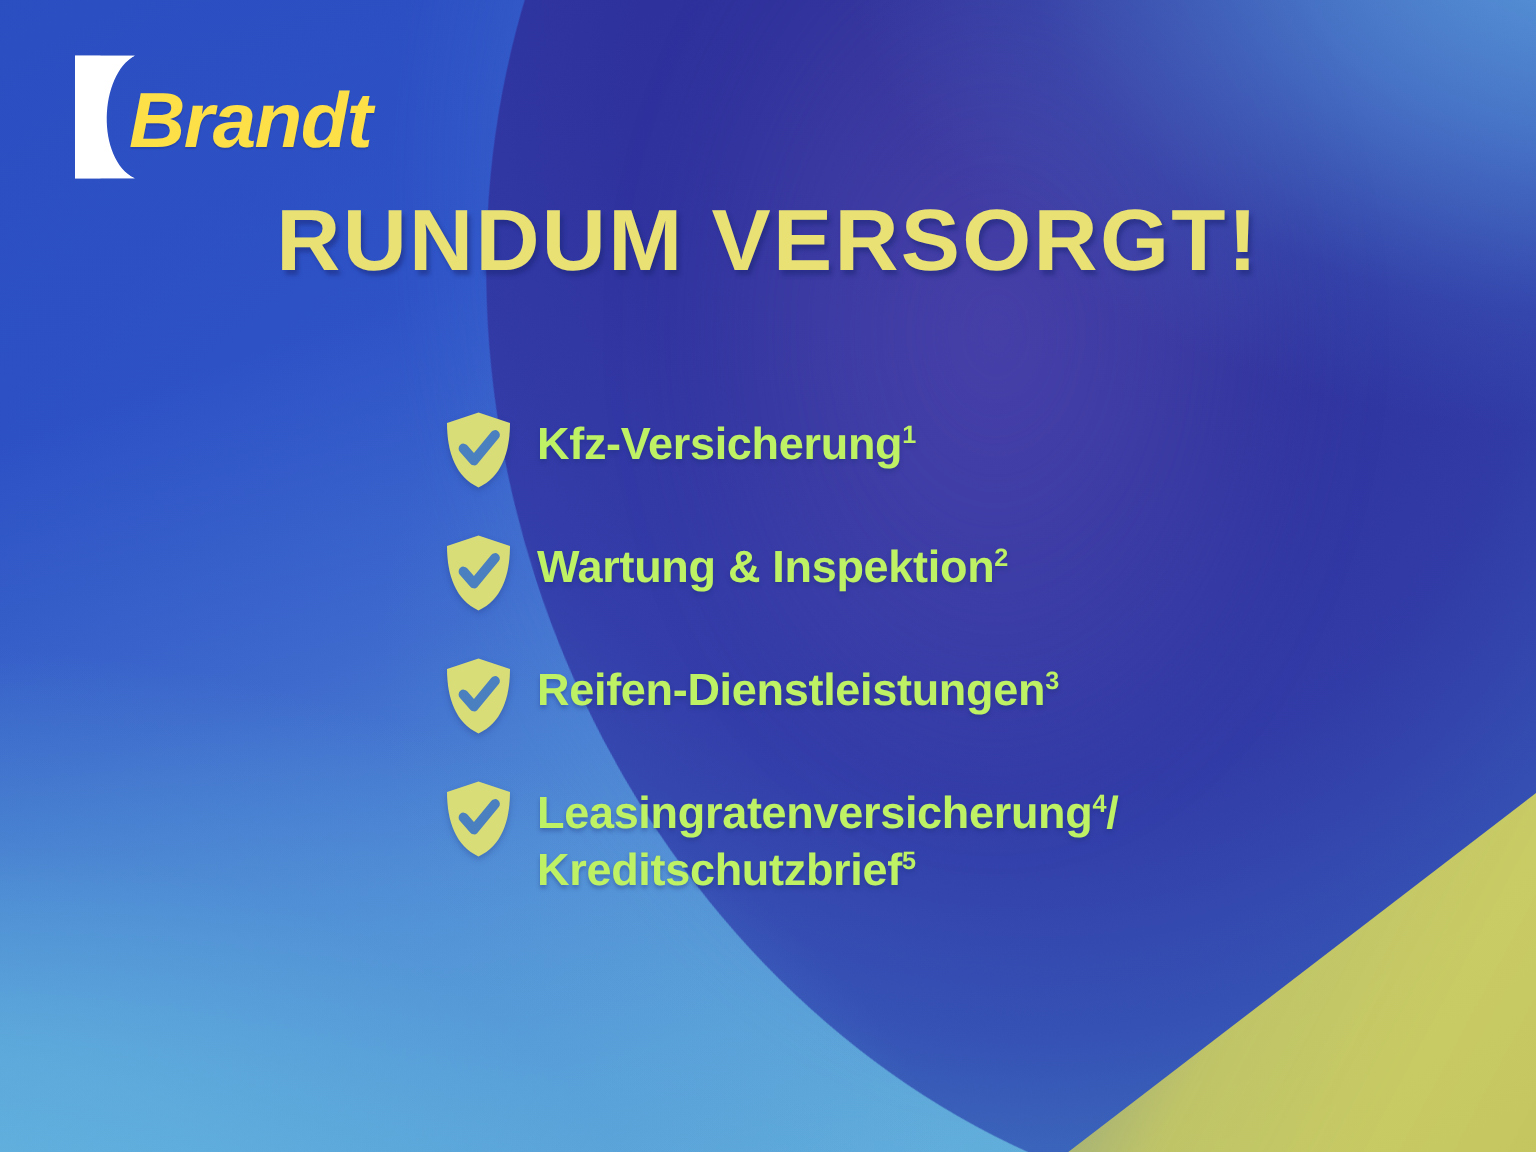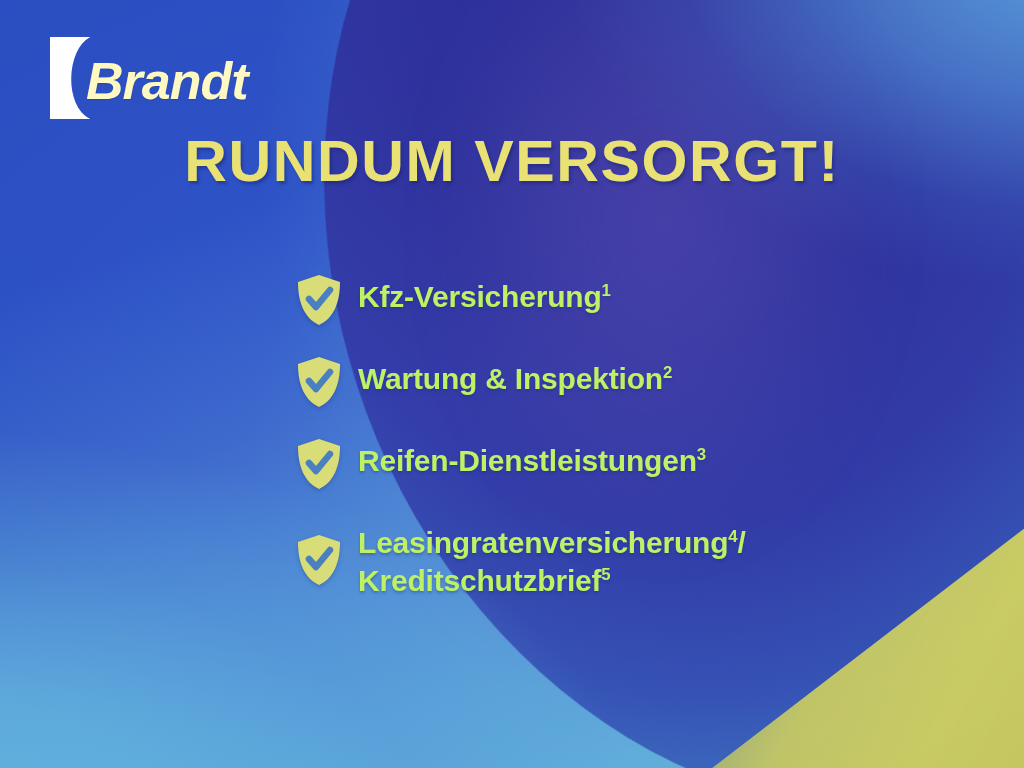--- a/index.html
+++ b/index.html
@@ -162,21 +162,21 @@
   #logo-bracket {
     width: 40px;
     height: 82px;
     flex: 0 0 auto;
     display: block;
   }
   #logo-wordmark {
     font-size: 52px;
     font-weight: 700;
     font-style: italic;
-    color: #fef9c3;
+    color: #fde047;
     letter-spacing: -1px;
     margin-left: -4px;
     line-height: 1;
     transform: translateY(3px);
     text-shadow: 0 1px 1px rgba(20,40,120,0.28);
   }
 
   
   #headline {
     position: absolute;
@@ -230,21 +230,20 @@
   }
   .benefit-text sup {
     font-size: 0.56em;
     font-weight: 600;
     vertical-align: super;
     line-height: 0;
   }
   
   .benefit-row.two-line {
     height: auto;
-    align-items: center;
   }
   .benefit-row.two-line .benefit-text {
     white-space: normal;
     width: 640px;
   }
 </style>
 </head>
 <body>
 
 <div id="poster">

